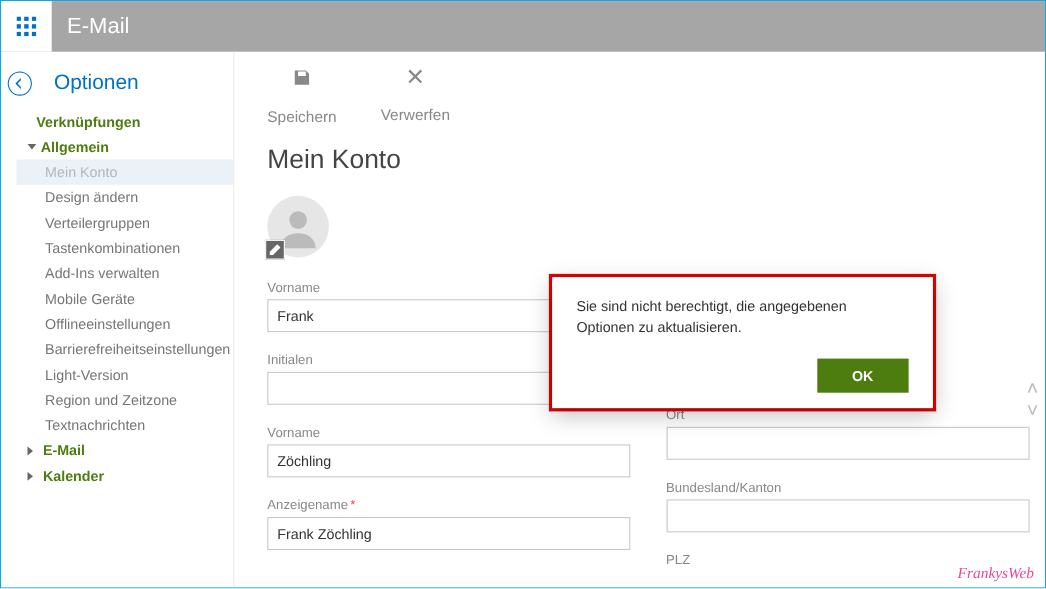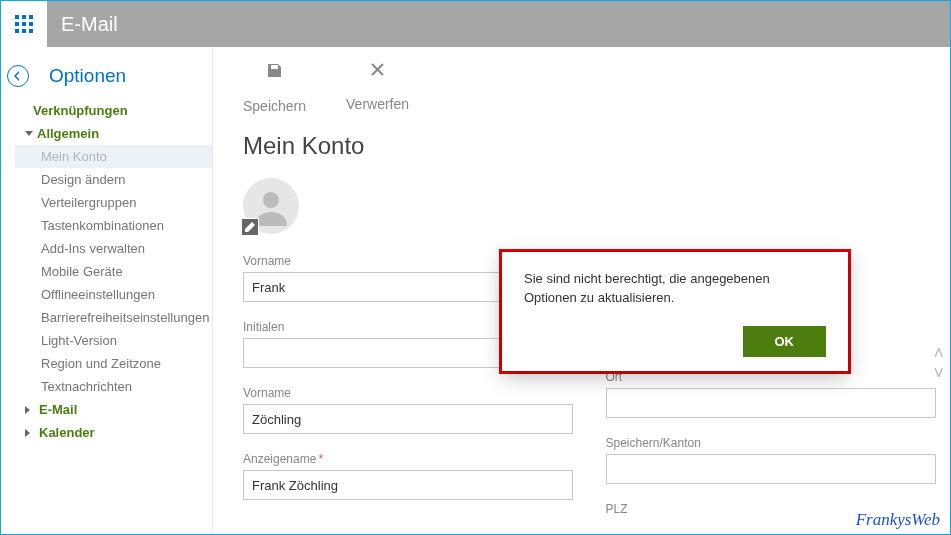--- a/index.html
+++ b/index.html
@@ -40,21 +40,21 @@
   .inp { width: 100%; max-width: 330px; height: 30px; border: 1px solid #c8c8c8; padding: 0 8px; font-size: 13px; color: #333; background:#fff; }
   .spin { position: absolute; right: 6px; top: 300px; display:flex; flex-direction:column; gap:8px; color:#bbb; font-size:18px; }
   .spin span { cursor:pointer; line-height:12px; }
   
   .dlg-wrap { position: absolute; top: 248px; left: 498px; width: 352px; border: 3px solid #e60000; z-index: 20; }
   .dlg { background: #fff; box-shadow: 0 6px 20px rgba(0,0,0,0.25), 0 0 0 1px rgba(0,0,0,0.05); padding: 18px 22px 14px 22px; }
   .dlg-text { font-size: 13px; color: #333; line-height: 1.45; margin-bottom: 18px; }
   .dlg-actions { display: flex; justify-content: flex-end; }
   .ok-btn { background: #4d7c0f; color: #fff; font-weight: 600; font-size: 13px; border: none; padding: 8px 32px; cursor: pointer; }
   
-  .watermark { position: absolute; bottom: 4px; right: 10px; color: #1d4ed8; font-style: italic; font-family: Georgia, serif; font-size: 17px; }
+  .watermark { position: absolute; bottom: 4px; right: 10px; color: #ec4899; font-style: italic; font-family: Georgia, serif; font-size: 14px; }
 </style>
 </head>
 <body>
 <div class="frame">
 
 <div class="topbar">
   <div class="waffle">
     <svg width="18" height="18" viewBox="0 0 18 18">
       <rect x="0" y="0" width="4" height="4"></rect>
           <rect x="7" y="0" width="4" height="4"></rect>
@@ -168,21 +168,21 @@
         </div>
       </div>
 
       <div class="col">
         <div style="height:116px;"></div>
         <div class="fld">
           <span class="lbl">Ort</span>
           <input class="inp" readonly="" value="" style="">
         </div>
         <div class="fld">
-          <span class="lbl">Speichern/Kanton</span>
+          <span class="lbl">Bundesland/Kanton</span>
           <input class="inp" readonly="" value="" style="">
         </div>
         <div class="fld">
           <span class="lbl">PLZ</span>
         </div>
       </div>
 
       <div class="spin">
         <span>˄</span>
         <span>˅</span>

